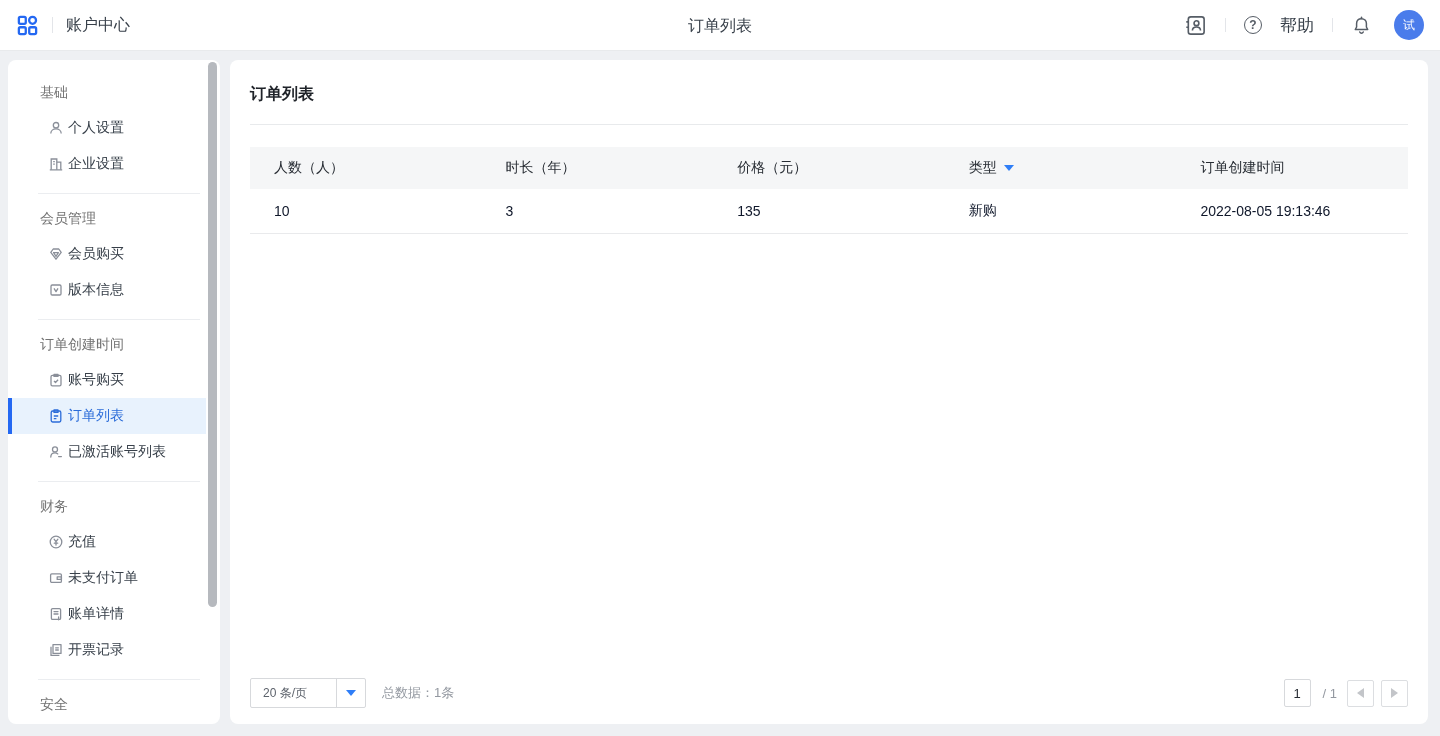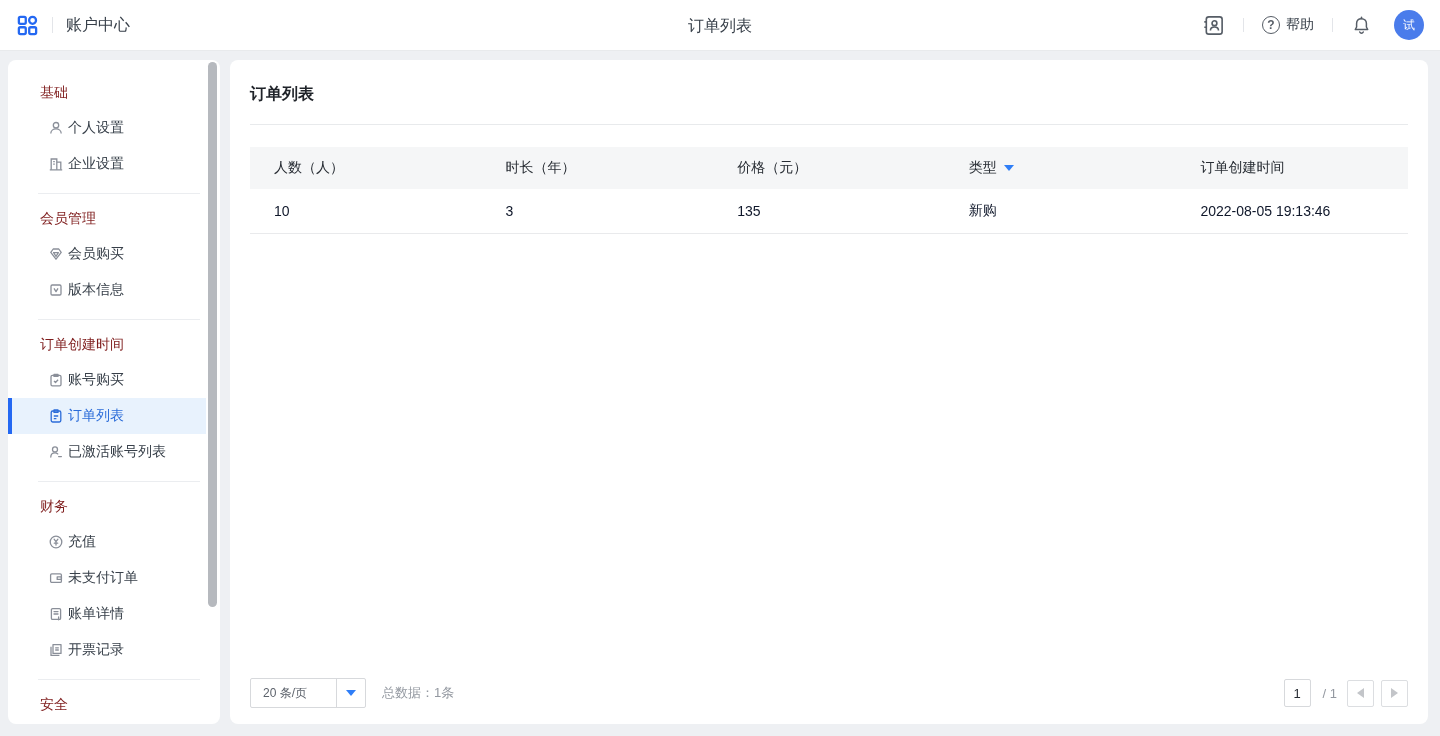--- a/index.html
+++ b/index.html
@@ -24,34 +24,34 @@
     transform:translateX(-50%); font-size:16px; color:#38404a;
   }
   .header-right { margin-left:auto; display:flex; align-items:center; }
   .h-icon { display:flex; align-items:center; justify-content:center; cursor:pointer; }
   .help-group { display:flex; align-items:center; gap:6px; cursor:pointer; }
   .help-circle {
     width:18px; height:18px; border:1.6px solid #565d66; border-radius:50%;
     font-size:12px; color:#565d66; display:flex; align-items:center; justify-content:center;
     font-weight:bold;
   }
-  .help-label { font-size:14px; color:#38404a; }
+  .help-label { font-size:17px; color:#38404a;margin-left:12px; }
   .hr-div { width:1px; height:14px; background:#e3e5e9; margin:0 18px; }
   .avatar {
     width:30px; height:30px; border-radius:50%; background:#4a7ceb;
     color:#fff; font-size:12px; display:flex; align-items:center; justify-content:center;
     margin-left:22px; cursor:pointer;
   }
   
   .sidebar {
     position:absolute; left:8px; top:60px; width:212px; height:664px;
     background:#fff; border-radius:8px; overflow:hidden; padding-top:8px;
   }
   .side-section-label {
-    margin:14px 0 8px 32px; font-size:14px; color:#7f1d1d; line-height:20px;
+    margin:14px 0 8px 32px; font-size:14px; color:#737373; line-height:20px;
   }
   .side-item {
     height:36px; display:flex; align-items:center; padding-left:40px; gap:4px;
     font-size:14px; color:#38404a; cursor:pointer; position:relative; margin-right:14px;
   }
   .side-item .icon { width:16px; height:16px; display:flex; }
   .side-item.active { background:#e8f2fd; color:#2b6cd9; margin-right:14px; }
   .side-item.active::before {
     content:""; position:absolute; left:0; top:0; bottom:0; width:4px; background:#2468f2;
   }

